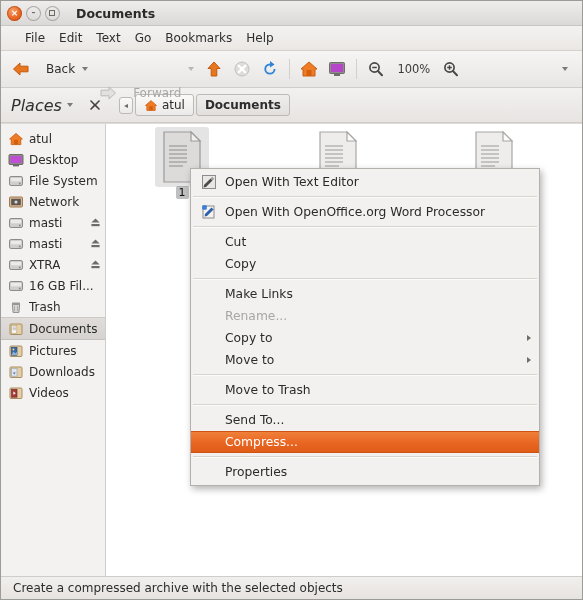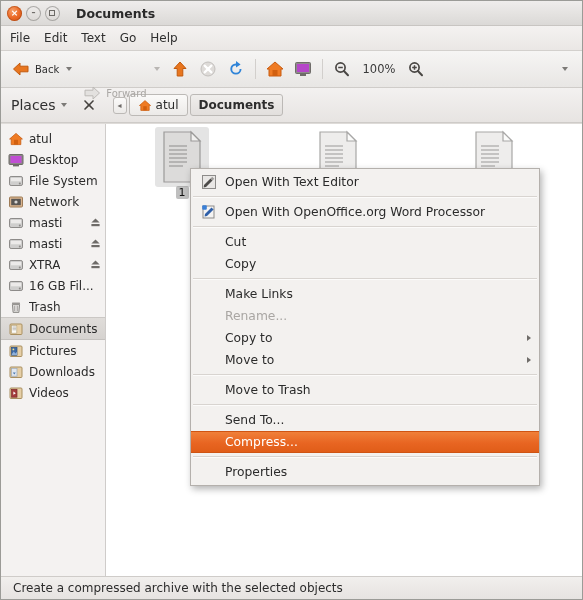--- a/index.html
+++ b/index.html
@@ -76,21 +76,21 @@
   }
 
   
   #menubar {
     flex: 0 0 24px;
     height: 24px;
     background: linear-gradient(to bottom, #f4f2f1, #eae7e5);
     border-bottom: 1px solid #d3d0cd;
     display: flex;
     align-items: center;
-    padding-left: 2px;
+    padding-left: 17px;
   }
   .menubar-item {
     padding: 3px 7px;
     font-size: 12px;
     color: #2f2f2f;
     cursor: default;
     white-space: nowrap;
   }
 
   
@@ -99,24 +99,24 @@
     height: 36px;
     background: linear-gradient(to bottom, #f6f5f4, #e8e6e4);
     border-bottom: 1px solid #cfccc9;
     display: flex;
     align-items: center;
     padding: 0 6px;
     position: relative;
   }
   .tb-btn {
     display: flex; align-items: center;
-    gap: 4px;
+    gap: 15px;
     padding: 3px 4px;
     border-radius: 3px;
-    font-size: 10px;
+    font-size: 12px;
     color: #2f2f2f;
     white-space: nowrap;
     text-align: center;
   }
   .tb-btn.disabled { color: #aaa7a4; margin-top: 48px; }
   .tb-caret {
     width: 0; height: 0;
     border-left: 3.5px solid transparent;
     border-right: 3.5px solid transparent;
     border-top: 4px solid #7c7a77;
@@ -138,22 +138,23 @@
     flex: 0 0 34px;
     height: 34px;
     background: linear-gradient(to bottom, #f3f1f0, #e7e4e2);
     border-bottom: 1px solid #cecbc8;
     display: flex;
     align-items: center;
     padding: 0 6px;
   }
   #places-btn {
     display: flex; align-items: center;
-    font-size: 14px; color: #2f2f2f;
+    font-size: 16px; color: #2f2f2f;
     padding: 2px 4px;
+    font-style: italic;
   }
   #places-btn .tb-caret { margin: 0 0 0 5px; }
   #close-sidebar-btn {
     margin-left: 10px;
     width: 16px; height: 16px;
     display: flex; align-items: center; justify-content: center;
   }
   #crumbs {
     display: flex; align-items: center;
     margin-left: 16px;
@@ -336,20 +337,21 @@
       <span class="glyph"></span>
     </div>
     <div id="window-title">Documents</div>
   </div>
 
   <div id="menubar">
     <div class="menubar-item">File</div>
     <div class="menubar-item">Edit</div>
     <div class="menubar-item">Text</div>
     <div class="menubar-item">Go</div>
+    <div class="menubar-item">Bookmarks</div>
     <div class="menubar-item">Help</div>
   </div>
 
   <div id="toolbar">
     <div class="tb-btn">
       <svg class="arrow-ico" viewBox="0 0 20 18">
         <path d="M9 3 L2.5 9 L9 15 L9 11.8 L17 11.8 L17 6.2 L9 6.2 Z" fill="#e8761f" stroke="#c25a0e" stroke-width="1" stroke-linejoin="round"></path>
       </svg>
       <span>Back</span>
     </div>

